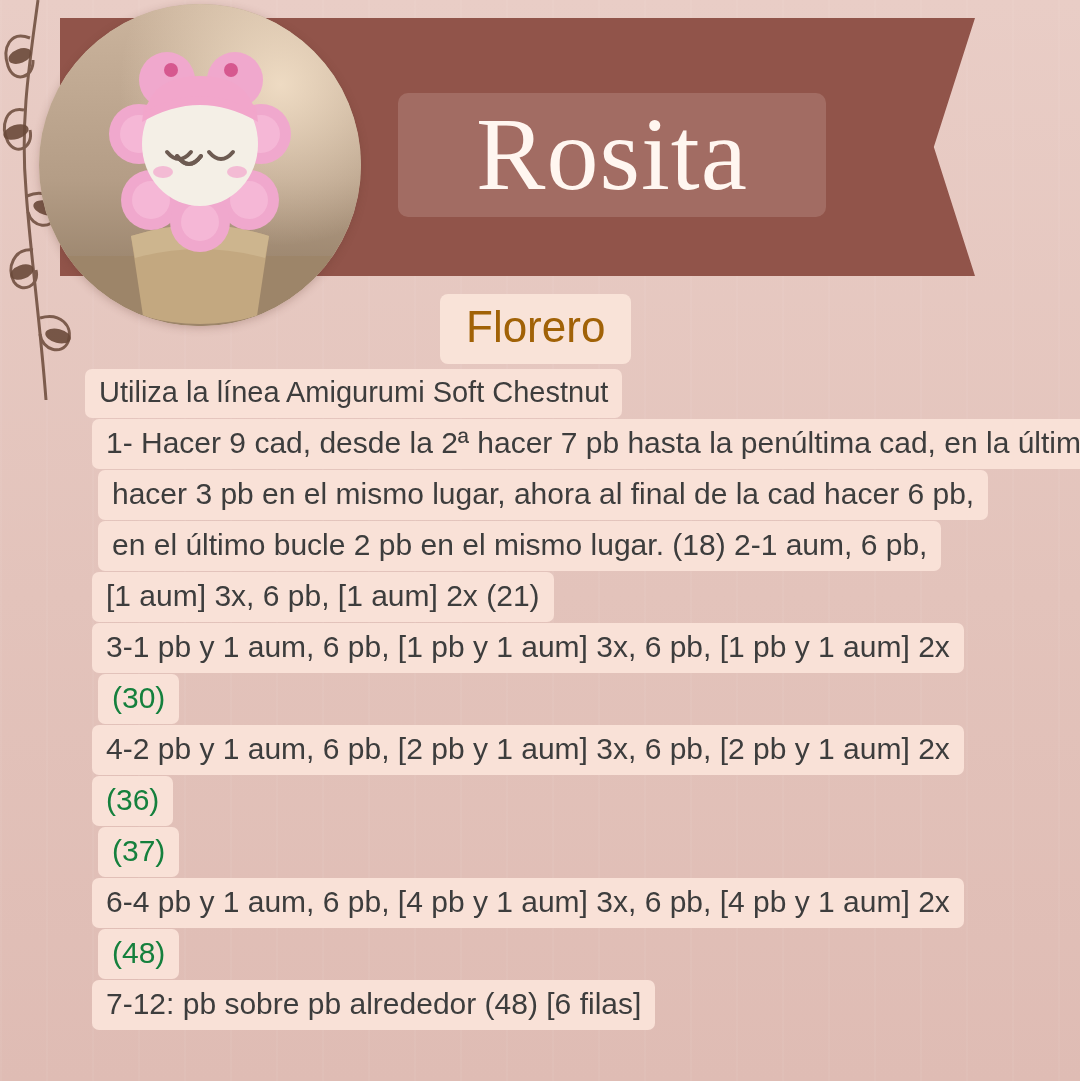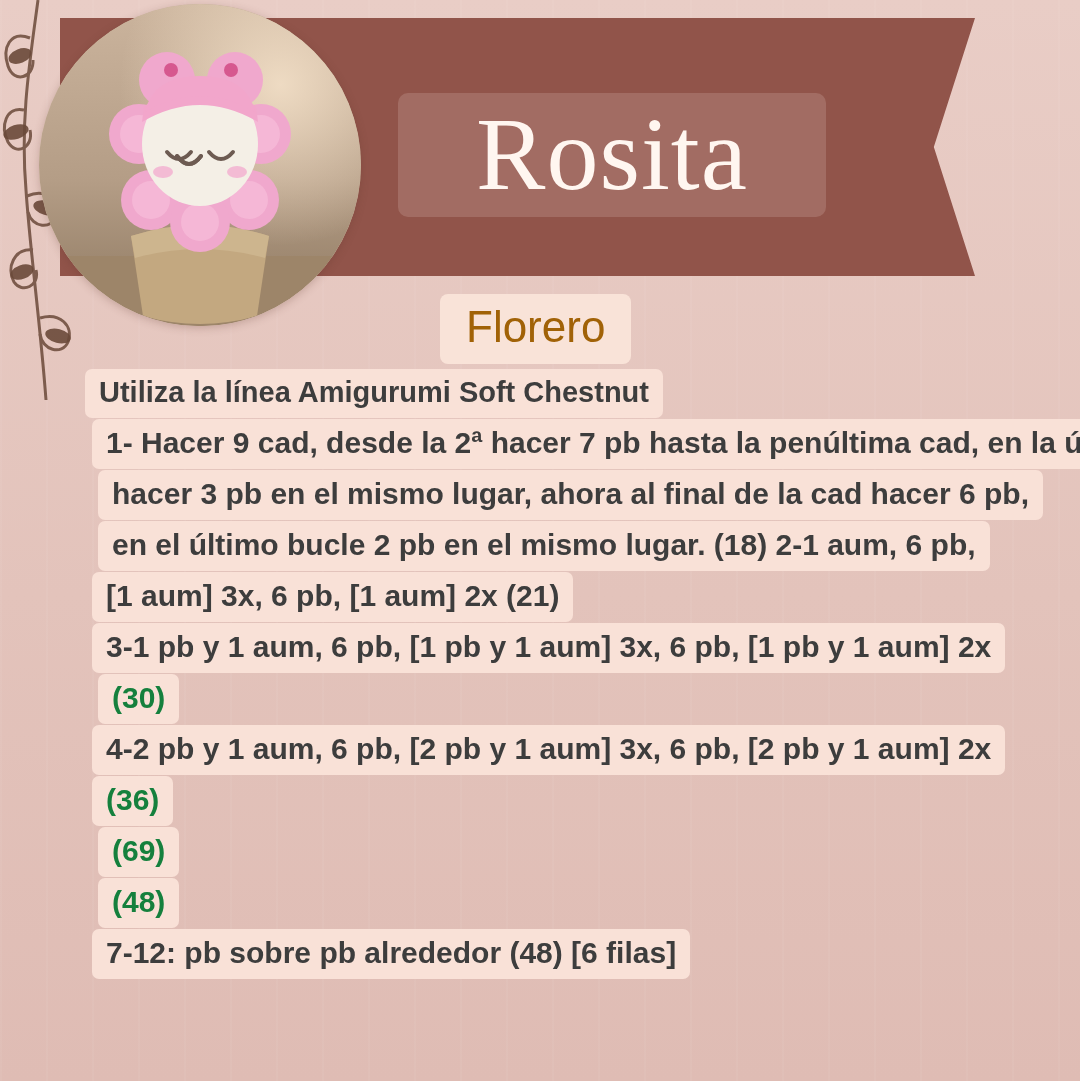--- a/index.html
+++ b/index.html
@@ -116,21 +116,21 @@
     width: fit-content;
     max-width: 1000px;
     background: #f9e1d7;
     border-radius: 7px;
     color: #3d3d3d;
     font-size: 30px;
     line-height: 1.0;
     padding: 9px 14px 11px 14px;
     margin: 1px 0 1px 0;
     white-space: pre;
-    font-weight: 700;
+    font-weight: 400;
   }
   .line.indent-1 { margin-left: 92px; }
   .line.indent-2 { margin-left: 98px; }
   .line.indent-3 { margin-left: 85px; }
   .line.count { color: #15803d; }
   .line.note { font-size: 29px; }
 </style>
 </head>
 <body>
 
@@ -223,17 +223,18 @@
   <div class="line indent-3 note">Utiliza la línea Amigurumi Soft Chestnut</div>
   <div id="pattern-lines">
       <div class="line indent-1">1- Hacer 9 cad, desde la 2ª hacer 7 pb hasta la penúltima cad, en la última</div>
       <div class="line indent-2">hacer 3 pb en el mismo lugar, ahora al final de la cad hacer 6 pb,</div>
       <div class="line indent-2">en el último bucle 2 pb en el mismo lugar. (18) 2-1 aum, 6 pb,</div>
       <div class="line indent-1">[1 aum] 3x, 6 pb, [1 aum] 2x (21)</div>
       <div class="line indent-1">3-1 pb y 1 aum, 6 pb, [1 pb y 1 aum] 3x, 6 pb, [1 pb y 1 aum] 2x</div>
       <div class="line indent-2 count">(30)</div>
       <div class="line indent-1">4-2 pb y 1 aum, 6 pb, [2 pb y 1 aum] 3x, 6 pb, [2 pb y 1 aum] 2x</div>
       <div class="line indent-1 count">(36)</div>
-      <div class="line indent-2 count">(69)</div>
+      <div class="line indent-2 count">(37)</div>
+      <div class="line indent-1">6-4 pb y 1 aum, 6 pb, [4 pb y 1 aum] 3x, 6 pb, [4 pb y 1 aum] 2x</div>
       <div class="line indent-2 count">(48)</div>
       <div class="line indent-1">7-12: pb sobre pb alrededor (48) [6 filas]</div>
     </div>
 </div>
 
 </body></html>

